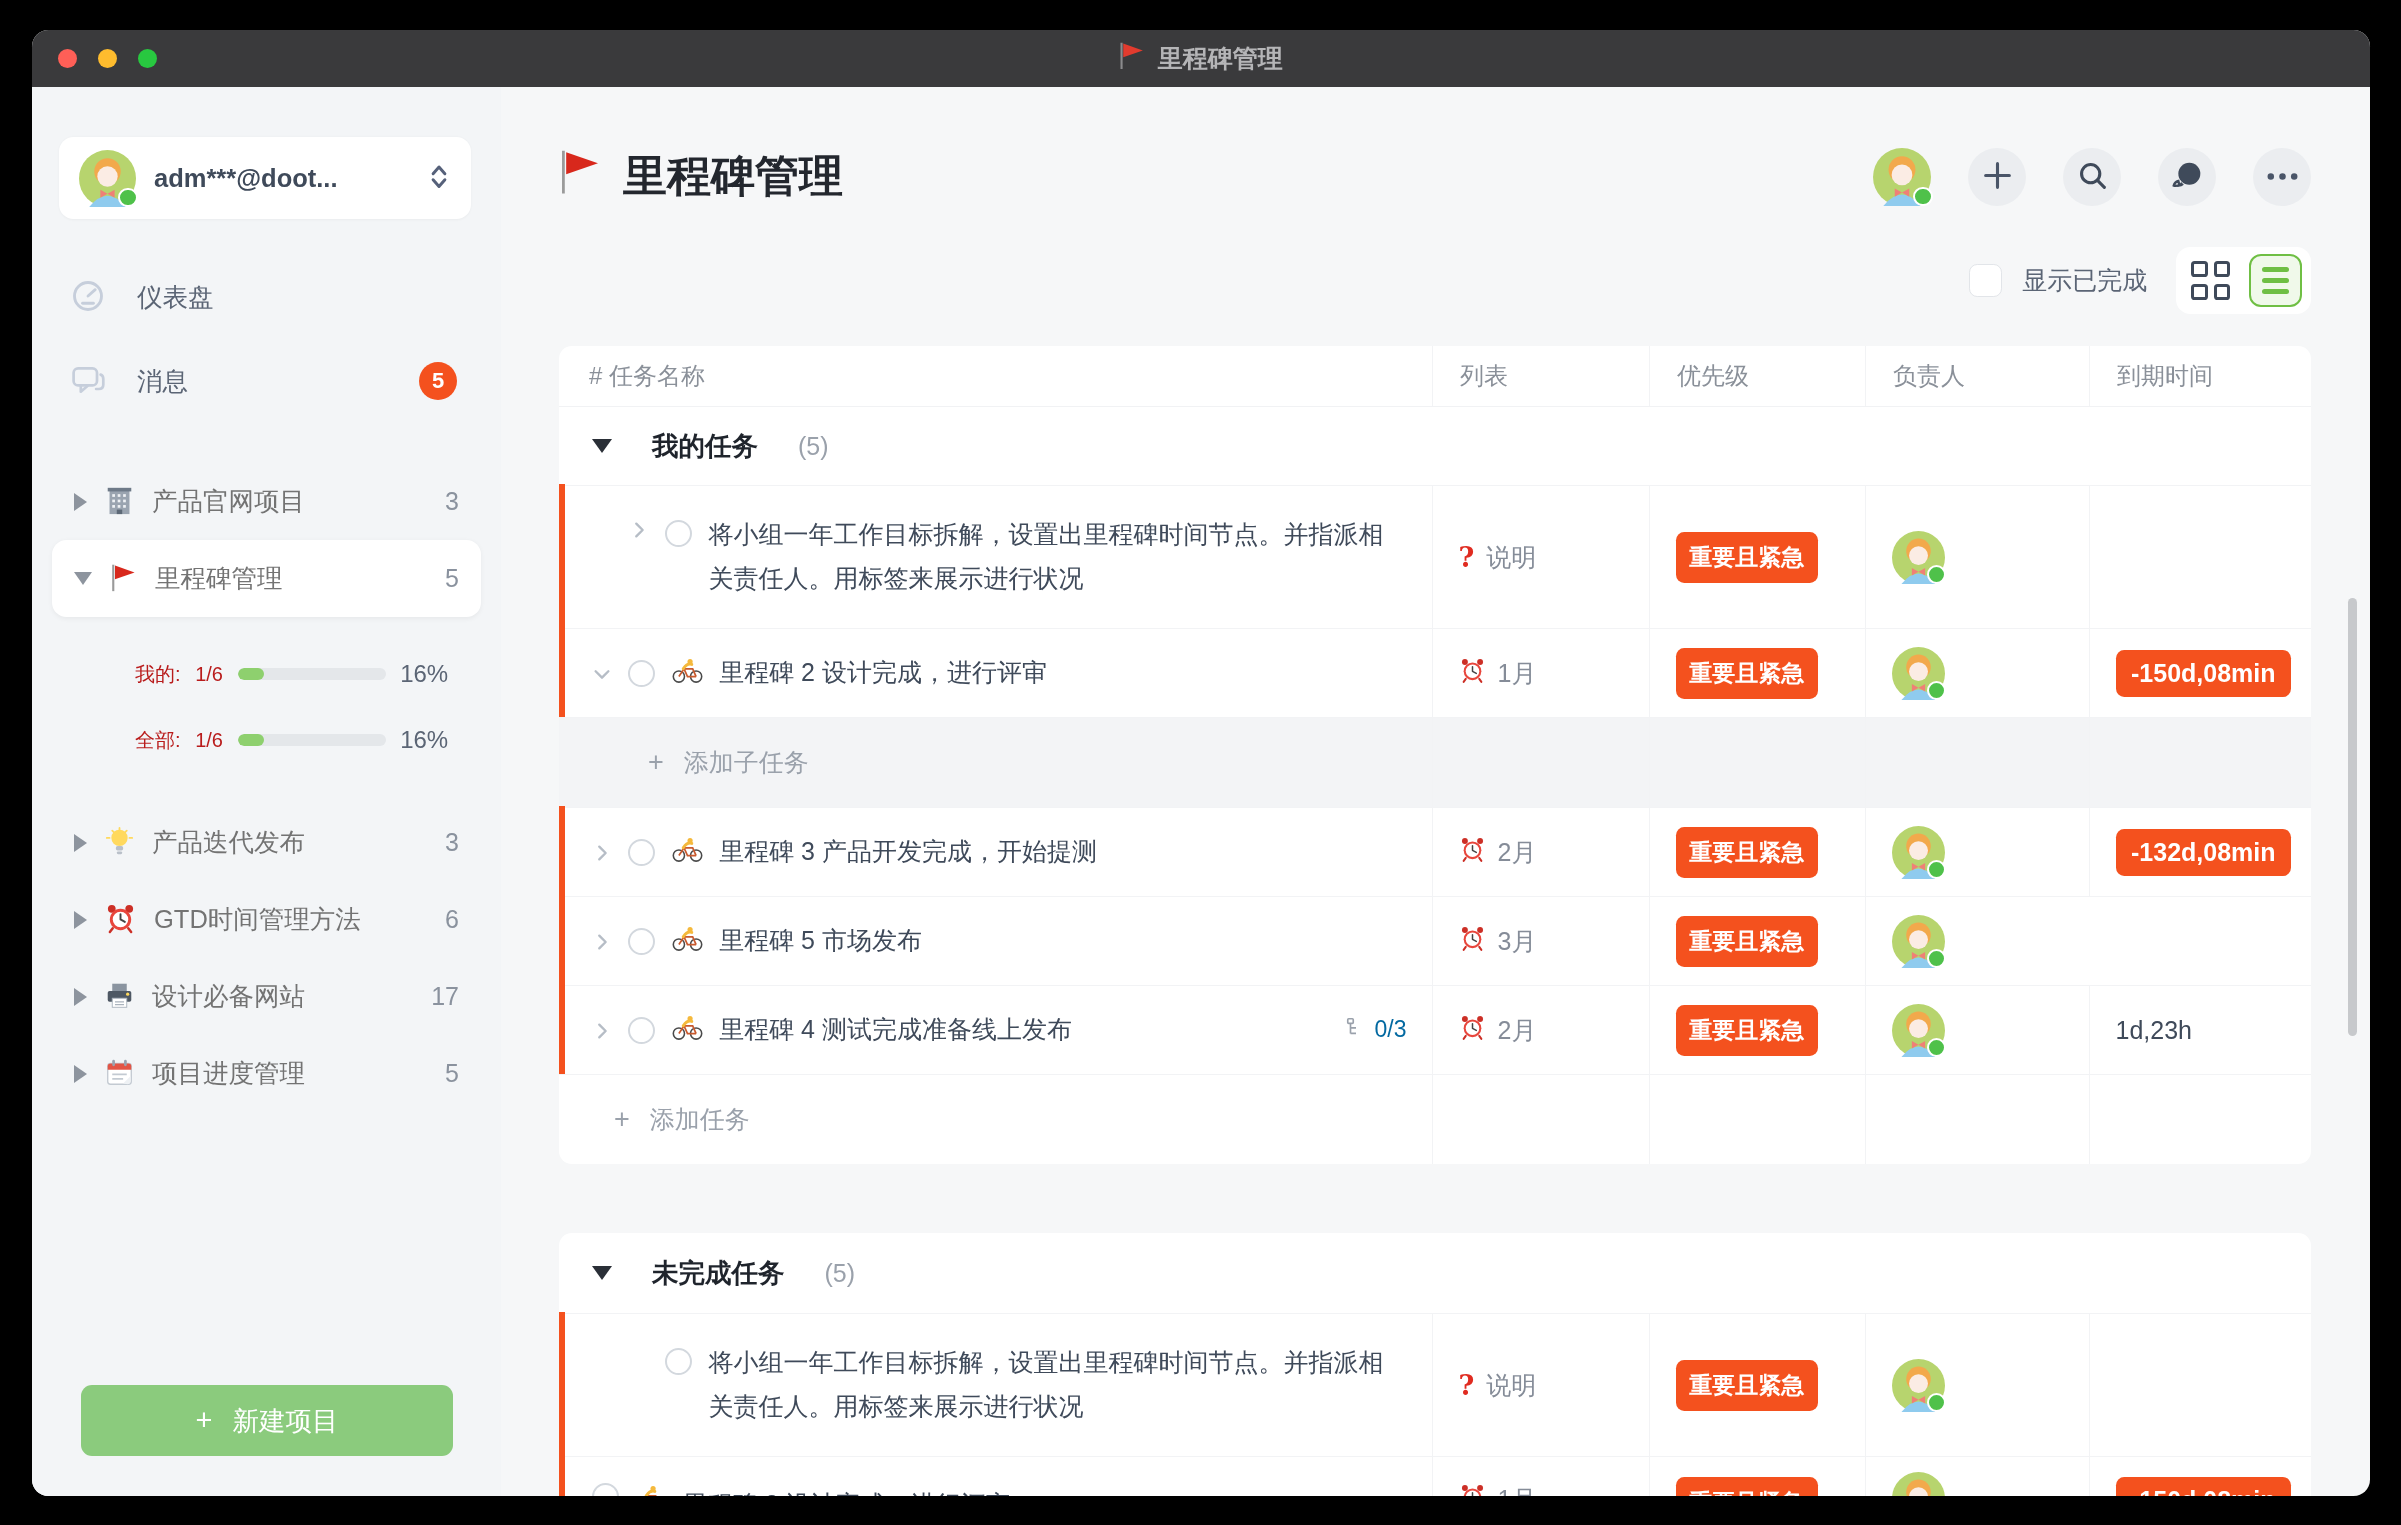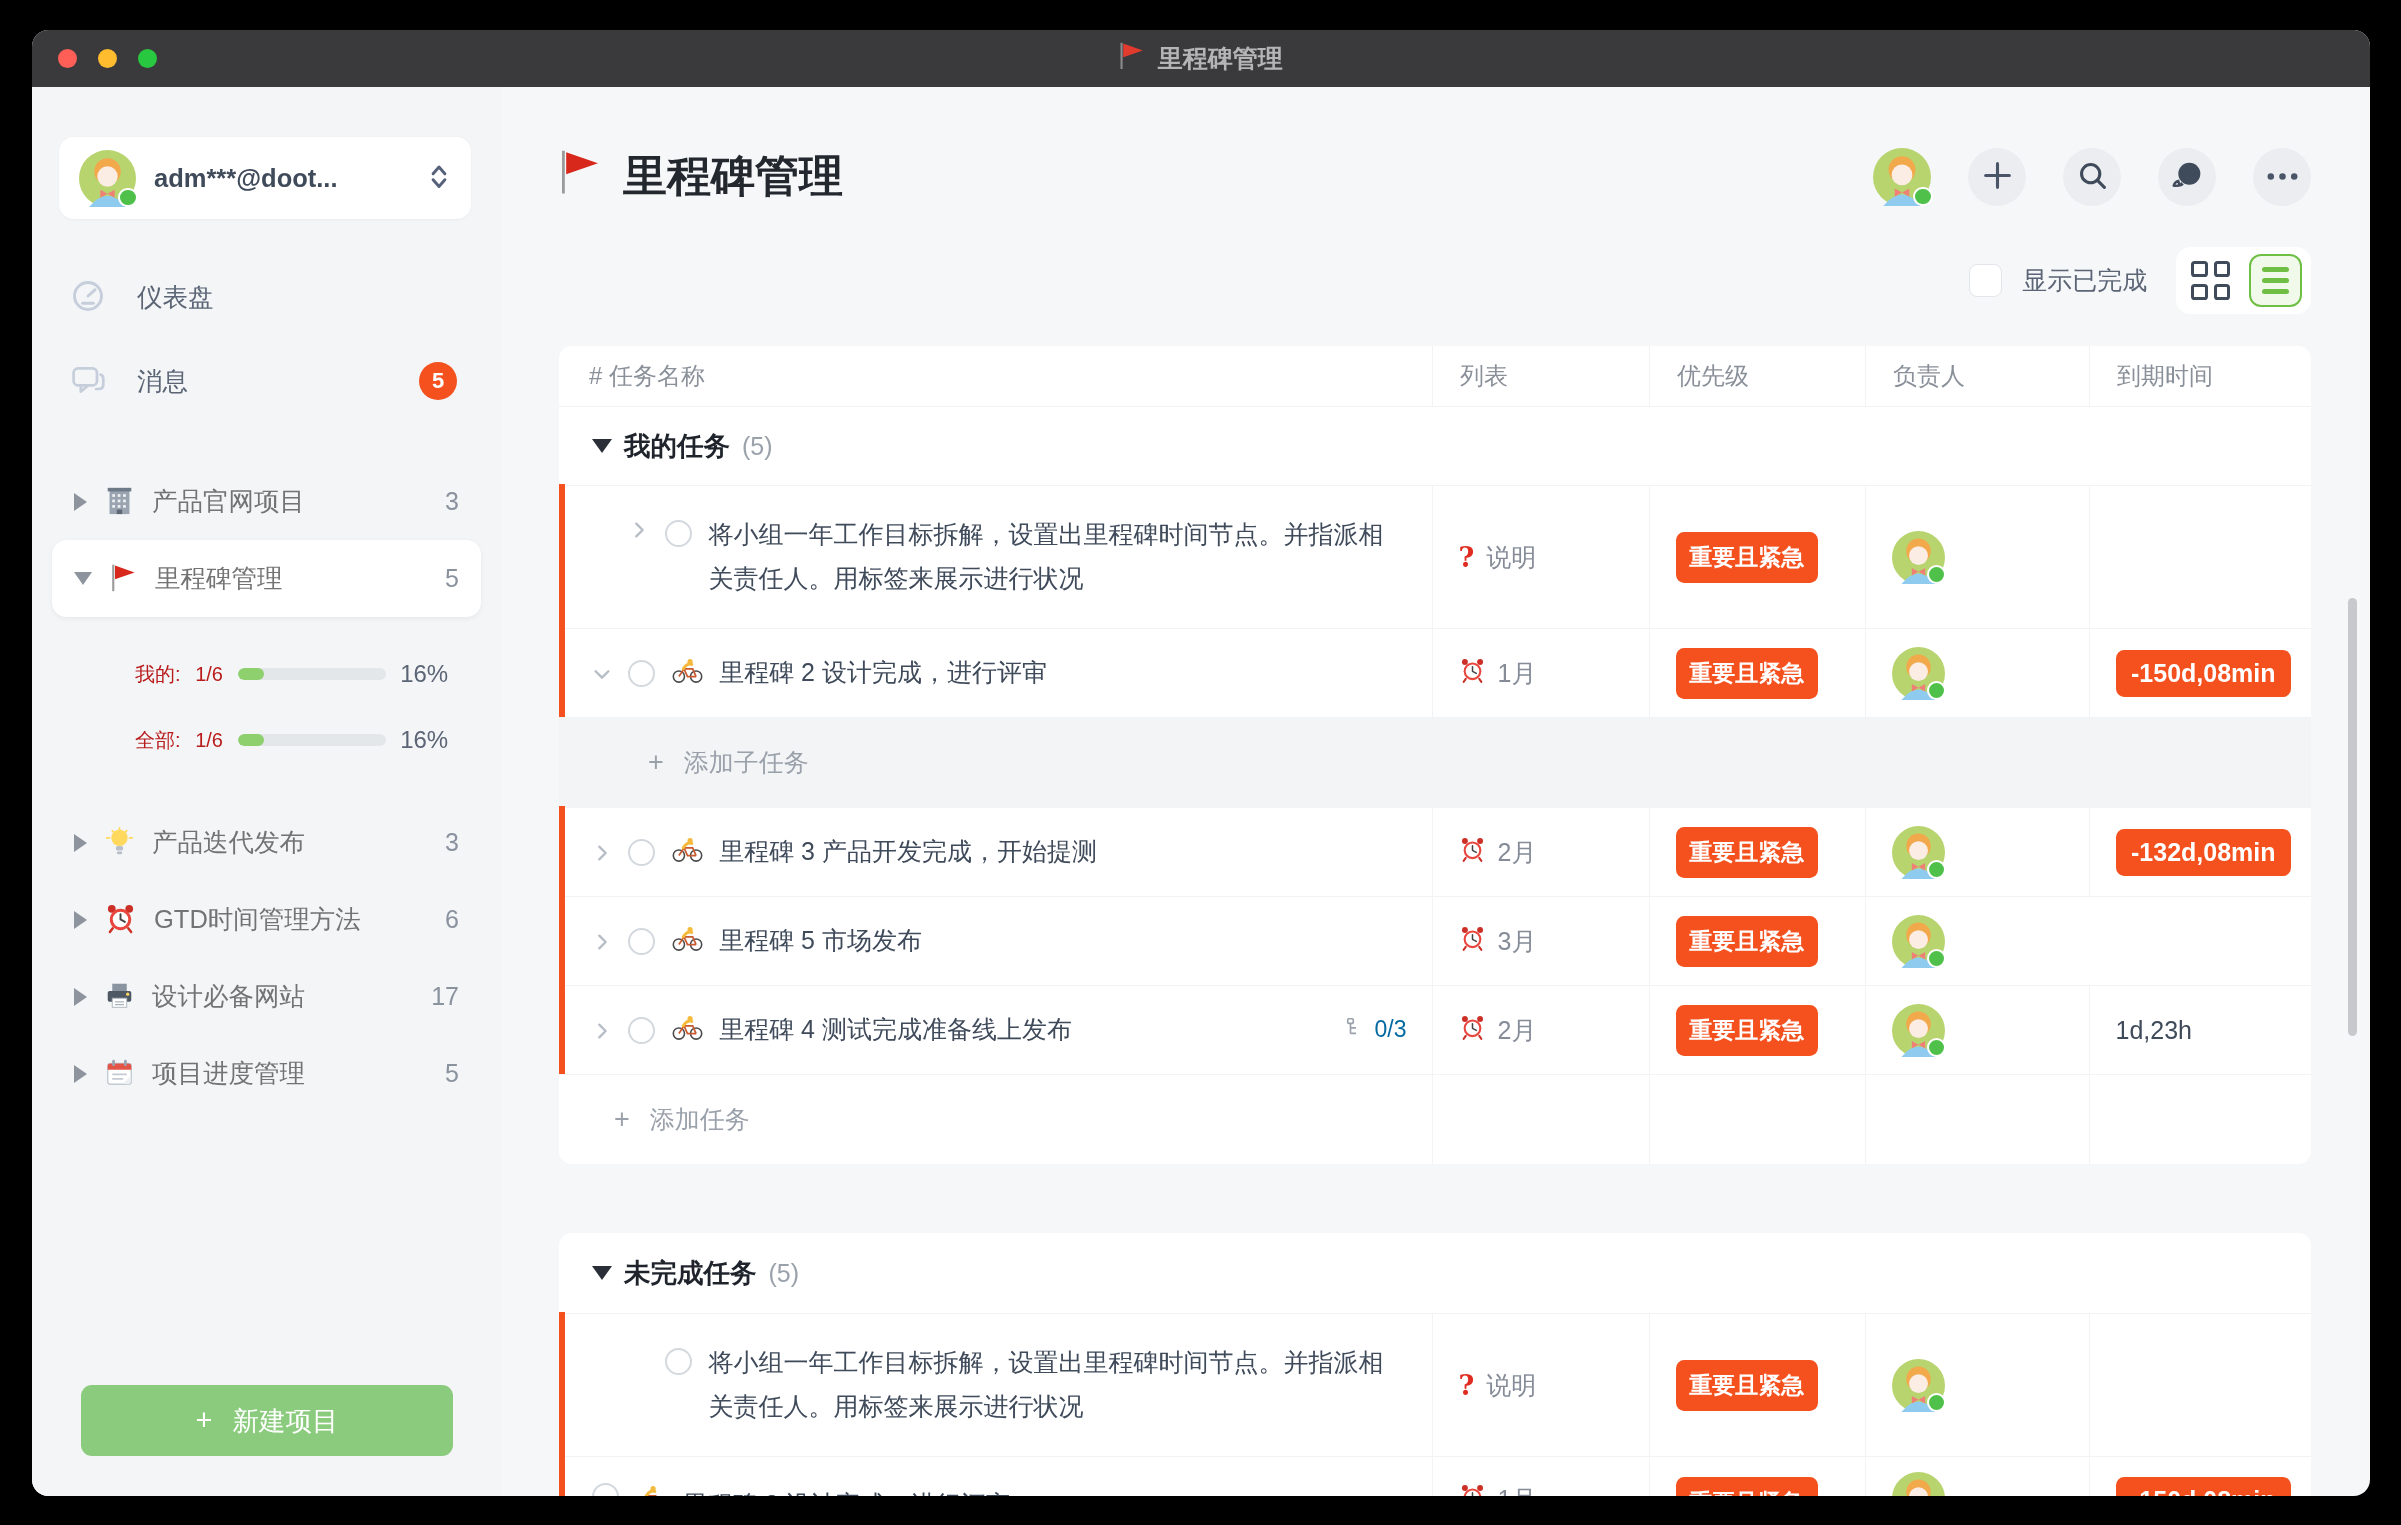--- a/index.html
+++ b/index.html
@@ -64,21 +64,21 @@
     flex-direction:column;align-items:center;justify-content:center;gap:6.4px;cursor:pointer;box-sizing:border-box;}
   .list-btn span{width:27px;height:4.6px;border-radius:2.7px;background:#6fbf44;}
   
   .table-card{margin-top:31px;background:#fff;border-radius:12.8px;overflow:hidden;}
   .grid-row{display:grid;grid-template-columns:873px 217px 216px 224px 1fr;}
   .t-header{height:60px;border-bottom:1.8px solid #f1f2f4;}
   .t-header .hcell{display:flex;align-items:center;font-size:24px;color:#8a9099;padding-left:27px;}
   .t-header .hcell:first-child{padding-left:30px;}
   .bl{border-left:1.8px solid #f2f3f5;}
   .group-row{height:78px;align-items:center;}
-  .g-first{display:flex;align-items:center;gap:12px;padding-left:33px;}
+  .g-first{display:flex;align-items:center;gap:40px;padding-left:33px;}
   .tri-down{width:0;height:0;border-top:14.6px solid #2a2f37;border-left:10px solid transparent;border-right:10px solid transparent;}
   .group-name{font-size:26.5px;font-weight:700;color:#1f242c;}
   .group-count{font-size:25px;color:#9aa1ab;}
   .task-row{position:relative;border-top:1.8px solid #f2f3f5;}
   .task-row.striped::before{content:"";position:absolute;left:0;top:-1.8px;bottom:0;width:6.4px;background:#f4511e;}
   .task-row.single{height:88px;}
   .task-row.tall{height:142px;}
   .c-task{display:flex;align-items:center;gap:16.4px;padding:0 25.5px 0 33px;font-size:25px;color:#3f4a5a;}
   .tall .c-task{align-items:flex-start;padding-top:27px;justify-content:flex-end;}
   .row-chevron{flex-shrink:0;display:flex;margin-top:1.8px;}

